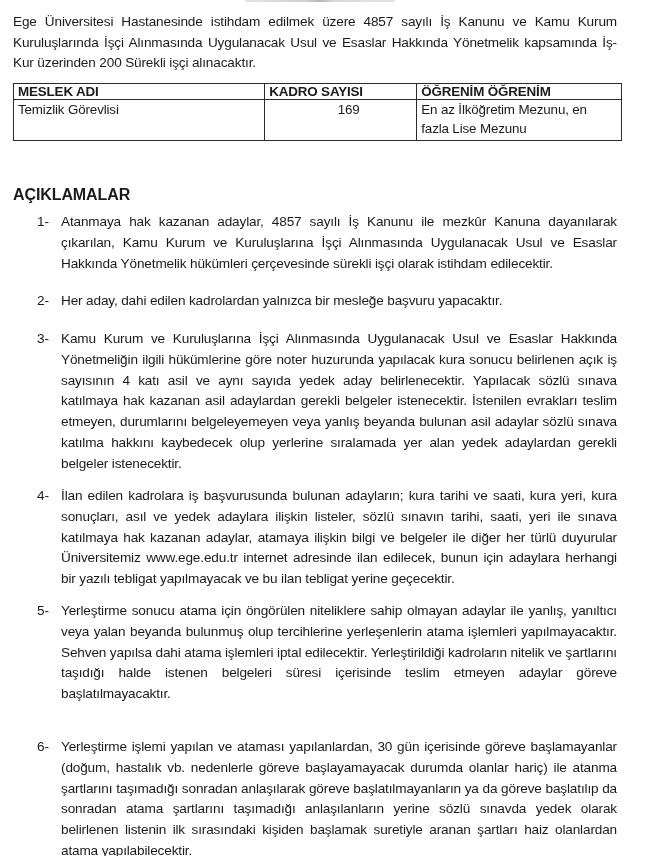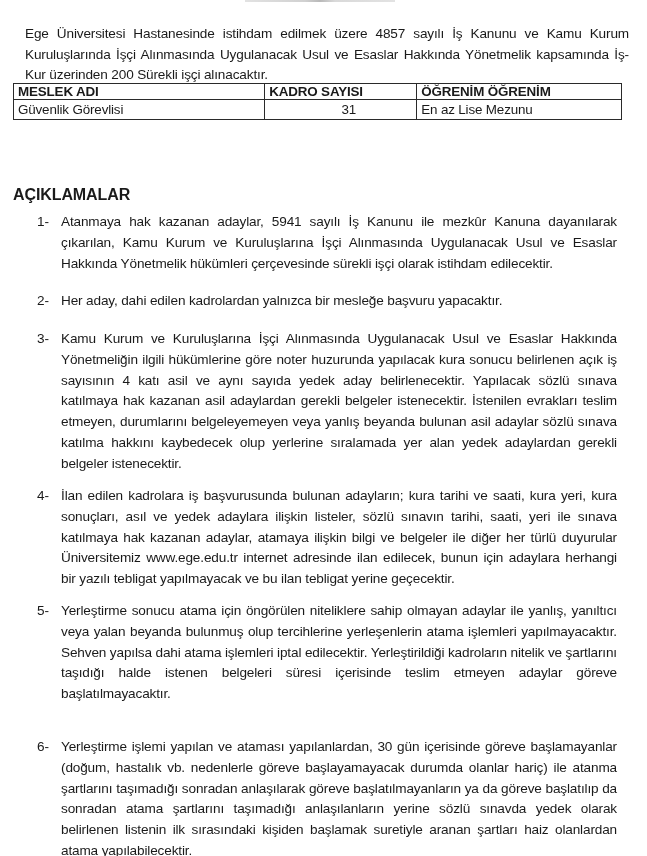--- a/index.html
+++ b/index.html
@@ -40,44 +40,44 @@
     font-size: 13.6px; line-height: 20.8px; letter-spacing: -0.15px;
   }
   .item .num { position: absolute; left: 0; top: 0; }
   .item .text { margin-left: 24px; text-align: justify; display: block; }
 </style>
 </head>
 <body>
 
 <div class="title-sliver"></div>
 
-<p class="intro" style="margin:12px;">Ege Üniversitesi Hastanesinde istihdam edilmek üzere 4857 sayılı İş Kanunu ve Kamu Kurum Kuruluşlarında İşçi Alınmasında Uygulanacak Usul ve Esaslar Hakkında Yönetmelik kapsamında İş-Kur üzerinden 200 Sürekli işçi alınacaktır.</p>
+<p class="intro" style="margin:0;">Ege Üniversitesi Hastanesinde istihdam edilmek üzere 4857 sayılı İş Kanunu ve Kamu Kurum Kuruluşlarında İşçi Alınmasında Uygulanacak Usul ve Esaslar Hakkında Yönetmelik kapsamında İş-Kur üzerinden 200 Sürekli işçi alınacaktır.</p>
 
 <table class="positions">
   <thead>
     <tr>
       <th class="col1">MESLEK ADI</th>
       <th class="col2">KADRO SAYISI</th>
       <th class="col3">ÖĞRENİM ÖĞRENİM</th>
     </tr>
   </thead>
   <tbody>
-    <tr class="row2">
-      <td>Güvenlik Görevlisi</td>
-      <td class="num">31</td>
-      <td>En az Lise Mezunu</td>
+    <tr class="row1">
+      <td>Temizlik Görevlisi</td>
+      <td class="num">169</td>
+      <td>En az İlköğretim Mezunu, en fazla Lise Mezunu</td>
     </tr>
   </tbody>
 </table>
 
 <div class="heading">AÇIKLAMALAR</div>
 
 <div class="item" style="top:212px;">
   <span class="num">1-</span>
-  <span class="text">Atanmaya hak kazanan adaylar, 5941 sayılı İş Kanunu ile mezkûr Kanuna dayanılarak çıkarılan, Kamu Kurum ve Kuruluşlarına İşçi Alınmasında Uygulanacak Usul ve Esaslar Hakkında Yönetmelik hükümleri çerçevesinde sürekli işçi olarak istihdam edilecektir.</span>
+  <span class="text">Atanmaya hak kazanan adaylar, 4857 sayılı İş Kanunu ile mezkûr Kanuna dayanılarak çıkarılan, Kamu Kurum ve Kuruluşlarına İşçi Alınmasında Uygulanacak Usul ve Esaslar Hakkında Yönetmelik hükümleri çerçevesinde sürekli işçi olarak istihdam edilecektir.</span>
 </div>
 
 <div class="item" style="top:291px;">
   <span class="num">2-</span>
   <span class="text">Her aday, dahi edilen kadrolardan yalnızca bir mesleğe başvuru yapacaktır.</span>
 </div>
 
 <div class="item" style="top:329px;">
   <span class="num">3-</span>
   <span class="text">Kamu Kurum ve Kuruluşlarına İşçi Alınmasında Uygulanacak Usul ve Esaslar Hakkında Yönetmeliğin ilgili hükümlerine göre noter huzurunda yapılacak kura sonucu belirlenen açık iş sayısının 4 katı asil ve aynı sayıda yedek aday belirlenecektir. Yapılacak sözlü sınava katılmaya hak kazanan asil adaylardan gerekli belgeler istenecektir. İstenilen evrakları teslim etmeyen, durumlarını belgeleyemeyen veya yanlış beyanda bulunan asil adaylar sözlü sınava katılma hakkını kaybedecek olup yerlerine sıralamada yer alan yedek adaylardan gerekli belgeler istenecektir.</span>

